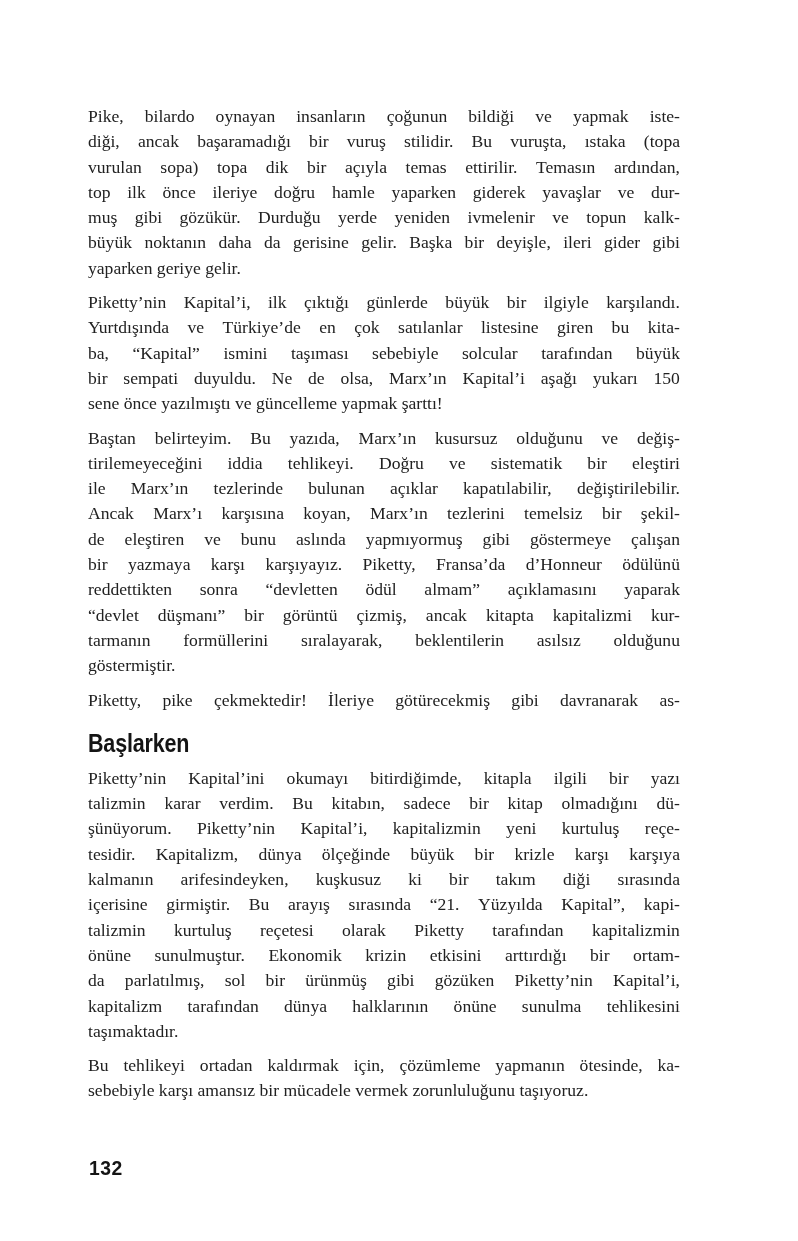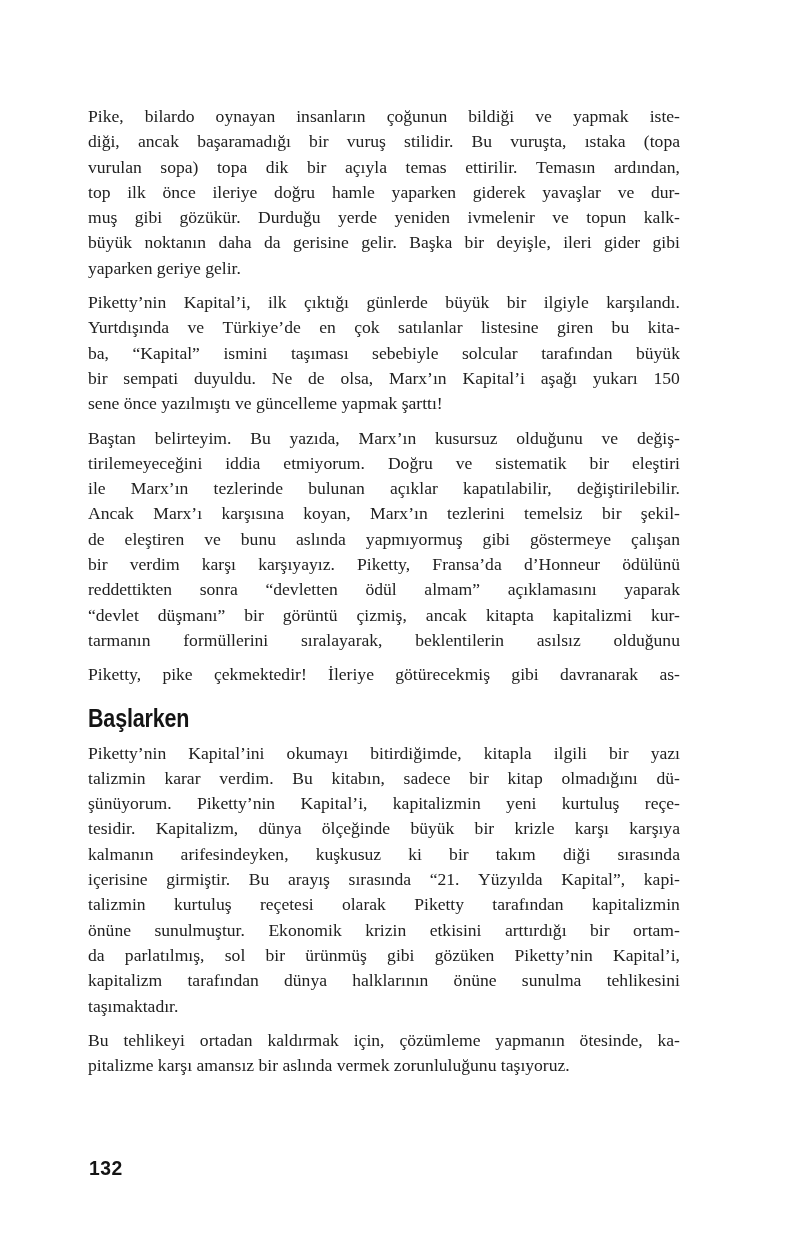--- a/index.html
+++ b/index.html
@@ -205,21 +205,21 @@
           <span>yazıda,</span>
           <span>Marx’ın</span>
           <span>kusursuz</span>
           <span>olduğunu</span>
           <span>ve</span>
           <span>değiş-</span>
         </div>
         <div class="line">
           <span>tirilemeyeceğini</span>
           <span>iddia</span>
-          <span>etmiyorum.</span>
+          <span>tehlikeyi.</span>
           <span>Doğru</span>
           <span>ve</span>
           <span>sistematik</span>
           <span>bir</span>
           <span>eleştiri</span>
         </div>
         <div class="line">
           <span>ile</span>
           <span>Marx’ın</span>
           <span>tezlerinde</span>
@@ -245,21 +245,21 @@
           <span>ve</span>
           <span>bunu</span>
           <span>aslında</span>
           <span>yapmıyormuş</span>
           <span>gibi</span>
           <span>göstermeye</span>
           <span>çalışan</span>
         </div>
         <div class="line">
           <span>bir</span>
-          <span>verdim</span>
+          <span>yazmaya</span>
           <span>karşı</span>
           <span>karşıyayız.</span>
           <span>Piketty,</span>
           <span>Fransa’da</span>
           <span>d’Honneur</span>
           <span>ödülünü</span>
         </div>
         <div class="line">
           <span>reddettikten</span>
           <span>sonra</span>
@@ -281,20 +281,21 @@
           <span>kur-</span>
         </div>
         <div class="line">
           <span>tarmanın</span>
           <span>formüllerini</span>
           <span>sıralayarak,</span>
           <span>beklentilerin</span>
           <span>asılsız</span>
           <span>olduğunu</span>
         </div>
+        <div class="line last">göstermiştir.</div>
       </div>
       <div class="para">
         <div class="line">
           <span>Piketty,</span>
           <span>pike</span>
           <span>çekmektedir!</span>
           <span>İleriye</span>
           <span>götürecekmiş</span>
           <span>gibi</span>
           <span>davranarak</span>
@@ -412,17 +413,17 @@
           <span>Bu</span>
           <span>tehlikeyi</span>
           <span>ortadan</span>
           <span>kaldırmak</span>
           <span>için,</span>
           <span>çözümleme</span>
           <span>yapmanın</span>
           <span>ötesinde,</span>
           <span>ka-</span>
         </div>
-        <div class="line last">pitalizme karşı amansız bir aslında vermek zorunluluğunu taşıyoruz.</div>
+        <div class="line last">sebebiyle karşı amansız bir mücadele vermek zorunluluğunu taşıyoruz.</div>
       </div>
     </div>
   <div class="page-number">132</div>
 </div>
 
 </body></html>

